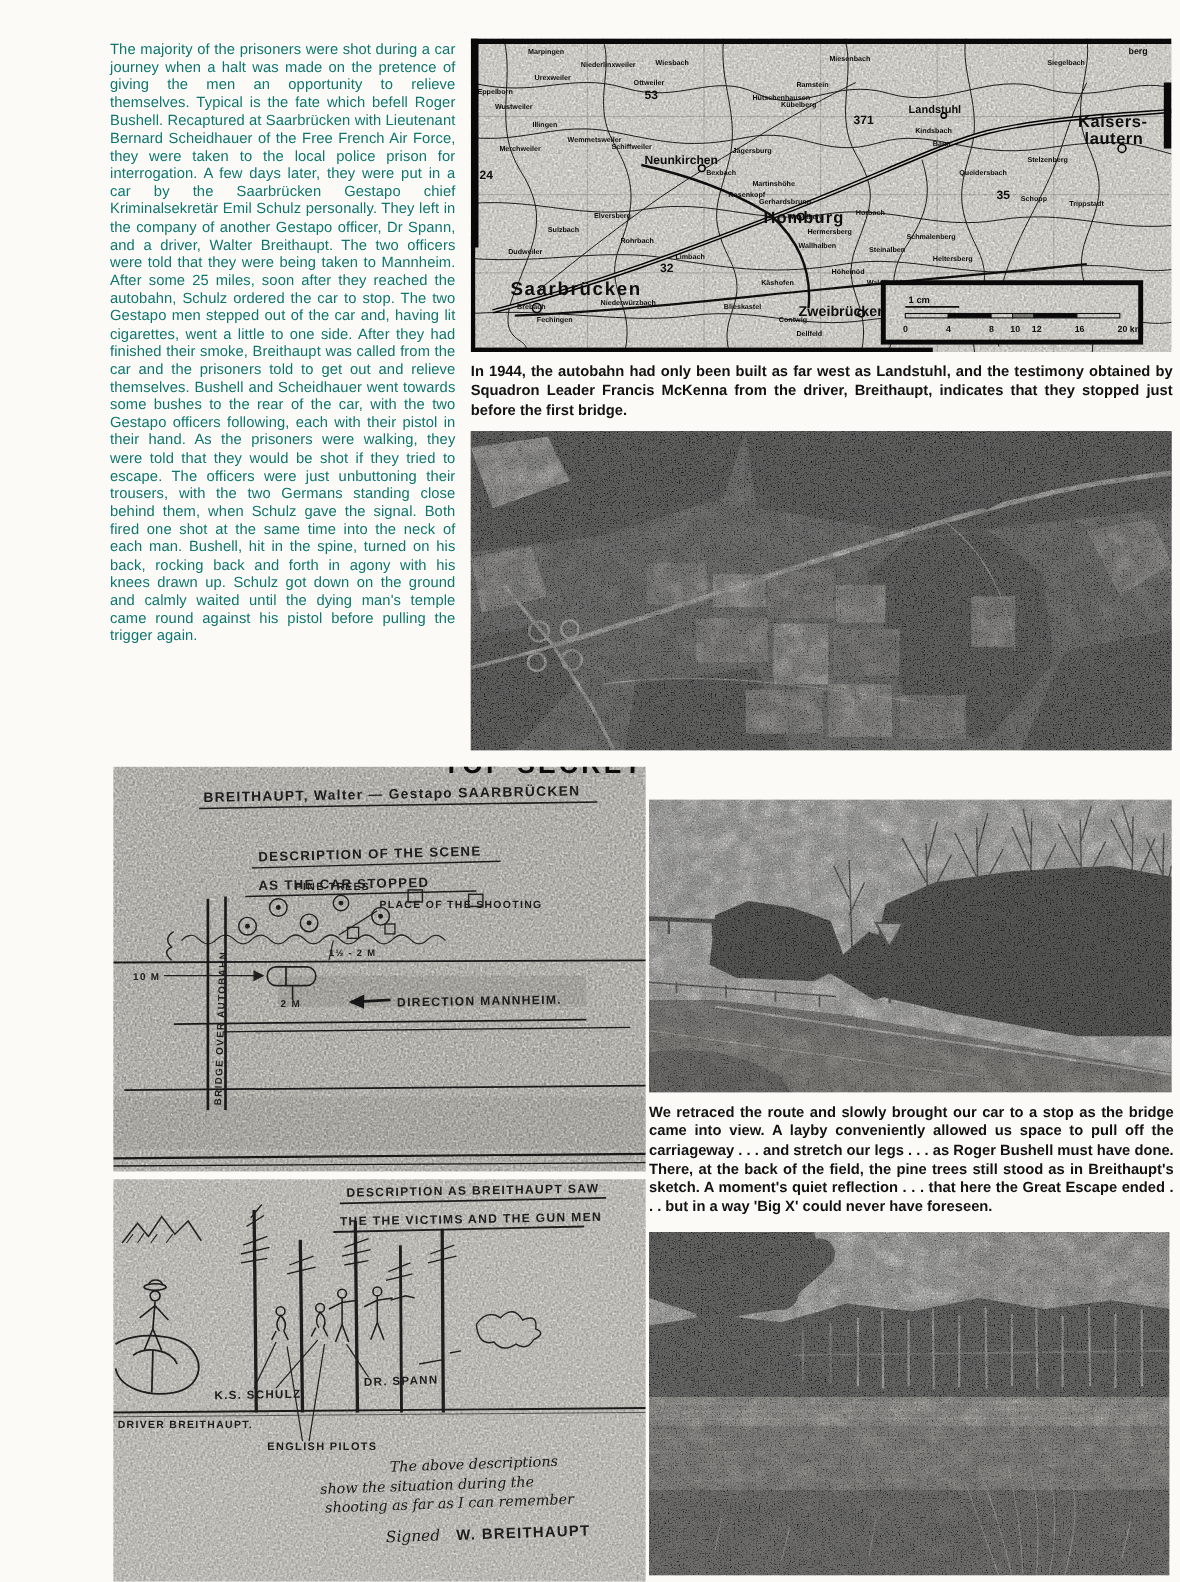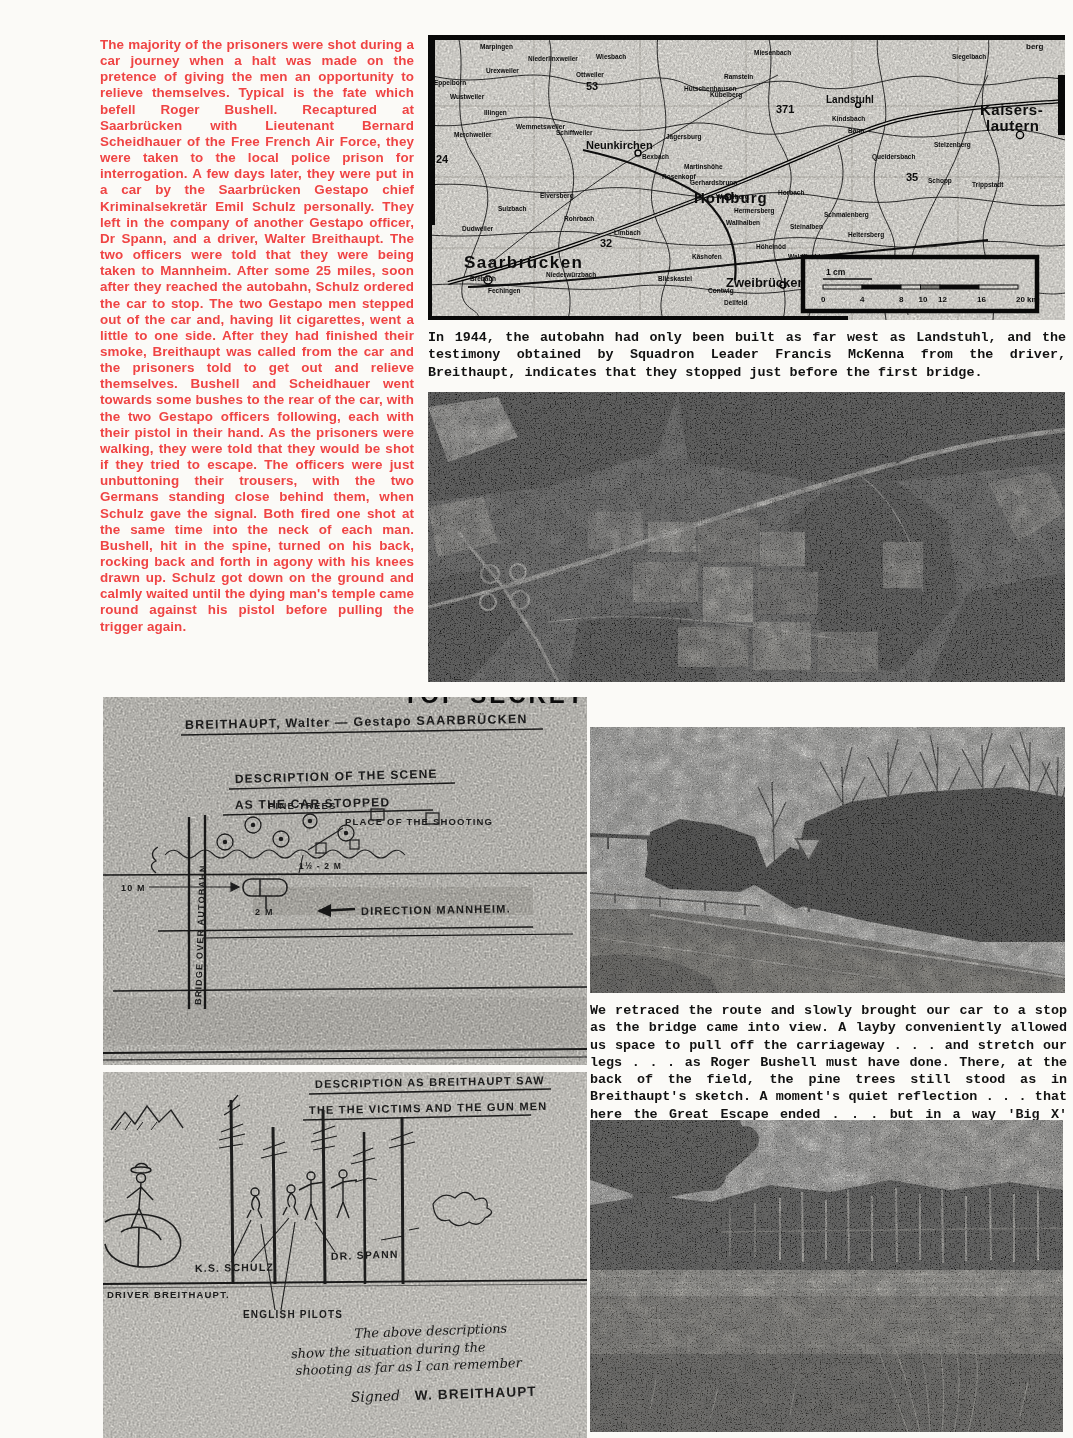--- a/index.html
+++ b/index.html
@@ -1,21 +1,21 @@
 <!DOCTYPE html>
 <html><head>
 <meta charset="utf-8">
 <style>
   html,body{margin:0;padding:0;}
   body{width:1073px;height:1438px;position:relative;background:#fbfaf7;overflow:hidden;
        font-family:"Liberation Sans",sans-serif;color:#141414;}
   .abs{position:absolute;}
-  .bodytext{width:314px;font-size:13.4px;line-height:16.15px;font-weight:700;
-            text-align:justify;color:#ef4444;letter-spacing:.1px;}
-  .caption{font-size:13.4px;line-height:17.3px;font-weight:700;text-align:justify;color:#121212;font-family:Liberation Mono, monospace;}
+  .bodytext{width:314px;font-size:13.4px;line-height:16.15px;font-weight:400;
+            text-align:justify;color:#0f766e;letter-spacing:.1px;}
+  .caption{font-size:13.4px;line-height:17.3px;font-weight:700;text-align:justify;color:#121212;}
   svg text{font-family:"Liberation Sans",sans-serif;fill:#101010;}
   .handprint{font-family:"Liberation Sans",sans-serif;font-weight:700;letter-spacing:1.2px;fill:#242424;}
   .cursive{font-family:"DejaVu Serif",serif;font-style:italic;fill:#1d1d1d;}
   .photo-frame{display:block;}
 </style>
 </head>
 <body>
 
 <svg width="0" height="0" style="position:absolute" aria-hidden="true">
   <defs>

